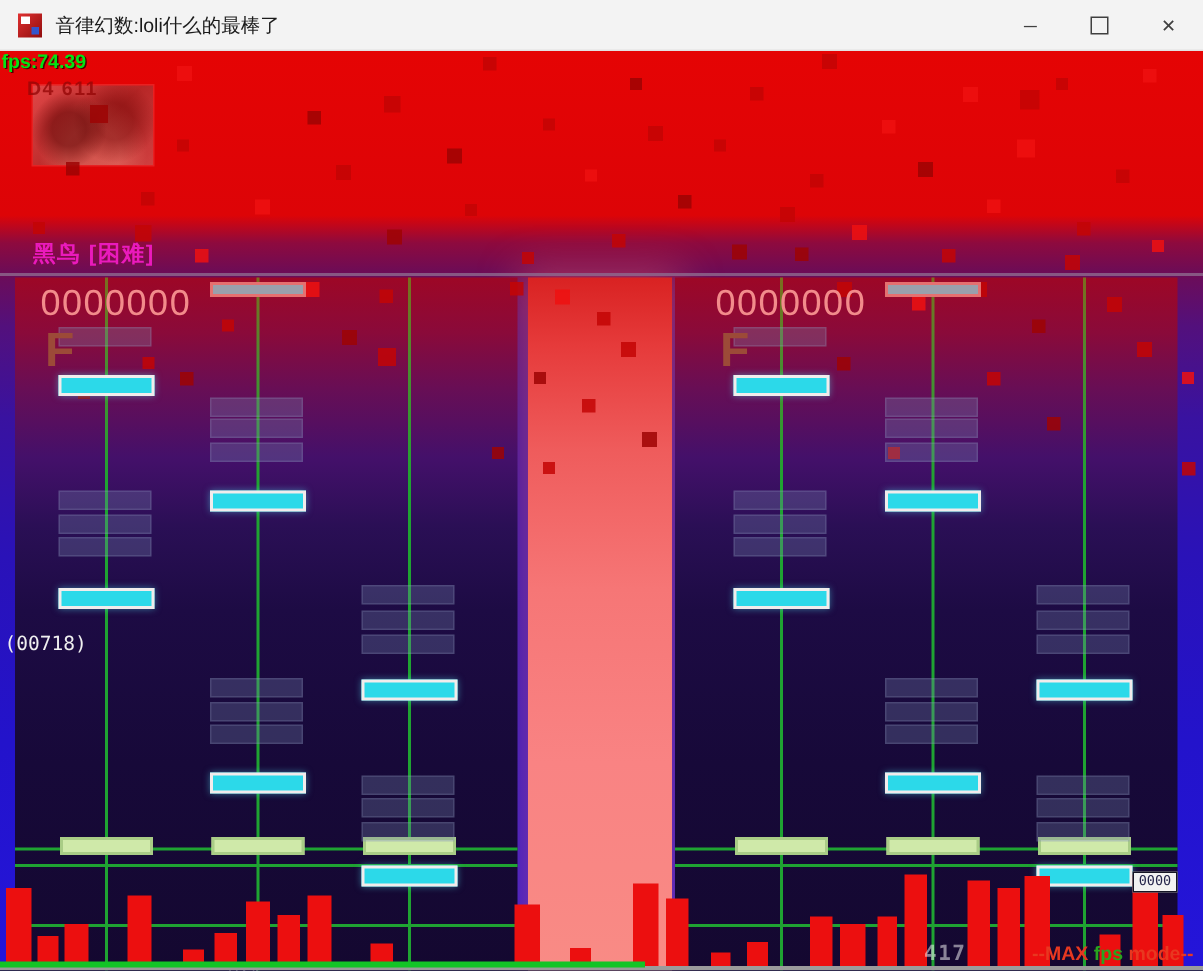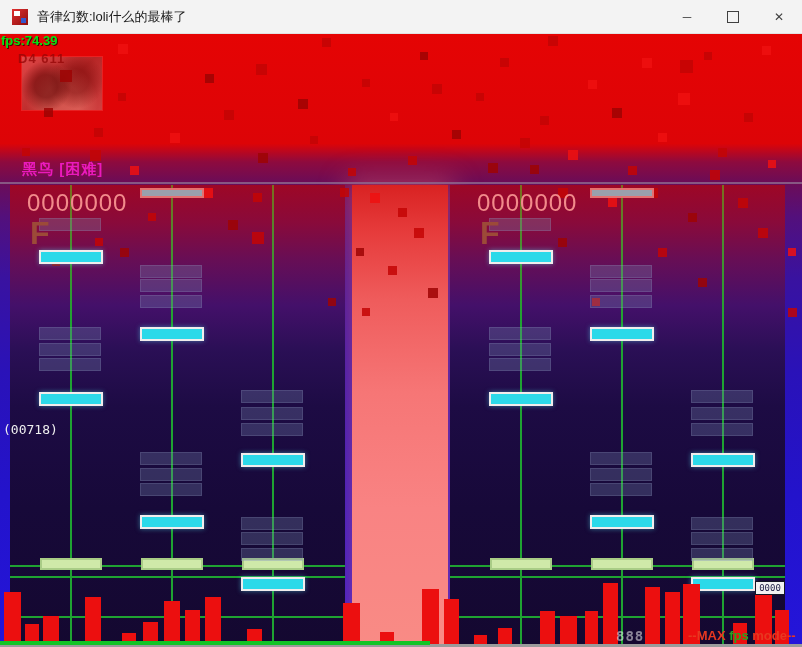--- a/index.html
+++ b/index.html
@@ -242,19 +242,19 @@
 
   <div class="fps">fps:74.39</div>
   <div class="artdebug">D4 611</div>
   <div class="songtitle">黑鸟 [困难]</div>
   <div class="score score-l">0000000</div>
   <div class="score score-r">0000000</div>
   <div class="grade grade-l">F</div>
   <div class="grade grade-r">F</div>
   <div class="coord">(00718)</div>
   <div class="ghostl">0:4</div>
-  <div class="ghostc">888</div>
+  <div class="ghostc">417</div>
   <div class="counterbox">0000</div>
   <div class="maxmode"><span class="red">--MAX </span><span class="green">fps </span><span class="red">mode--</span></div>
 
   <div class="bottom-gray"></div>
   <div class="bottom-green"></div>
 </div>
 
 </body></html>

